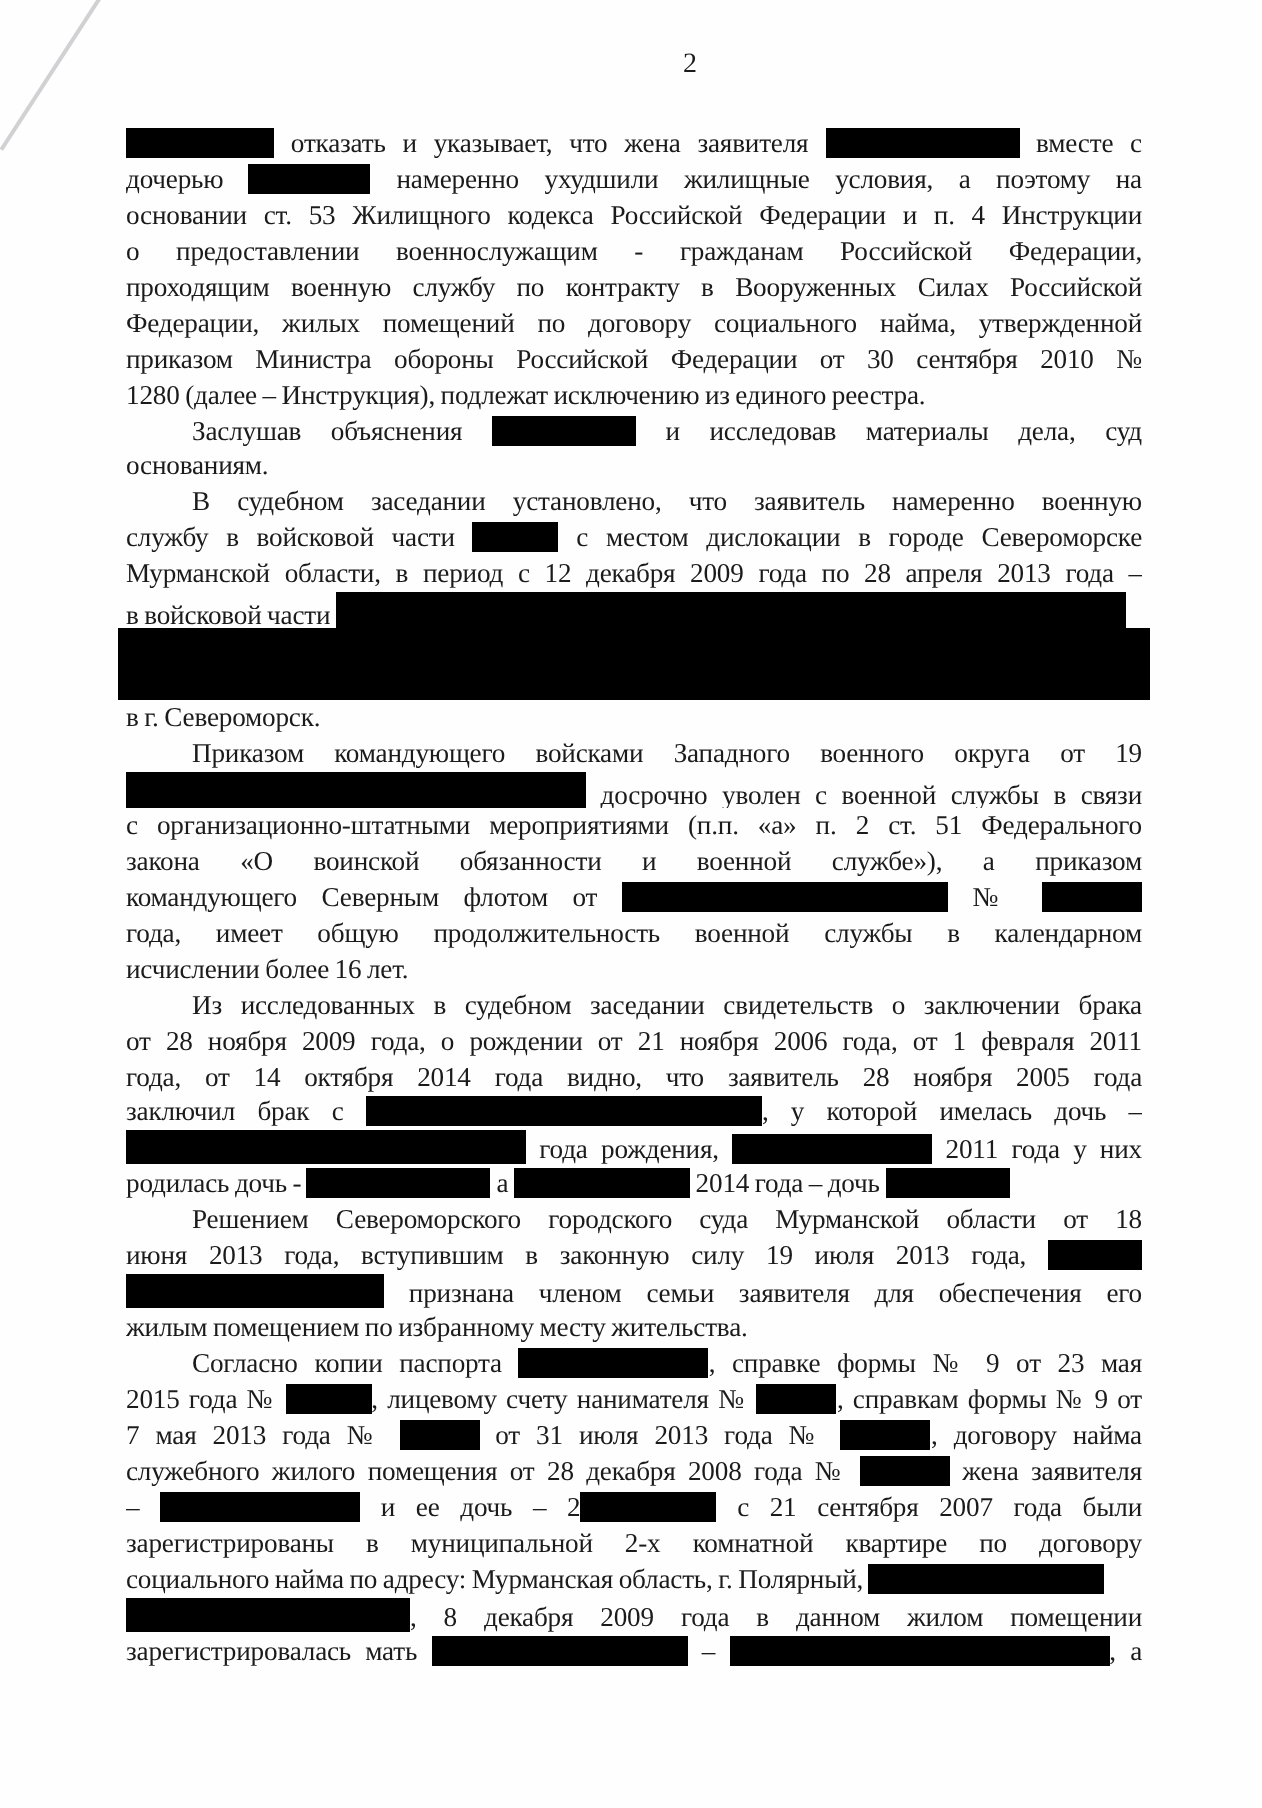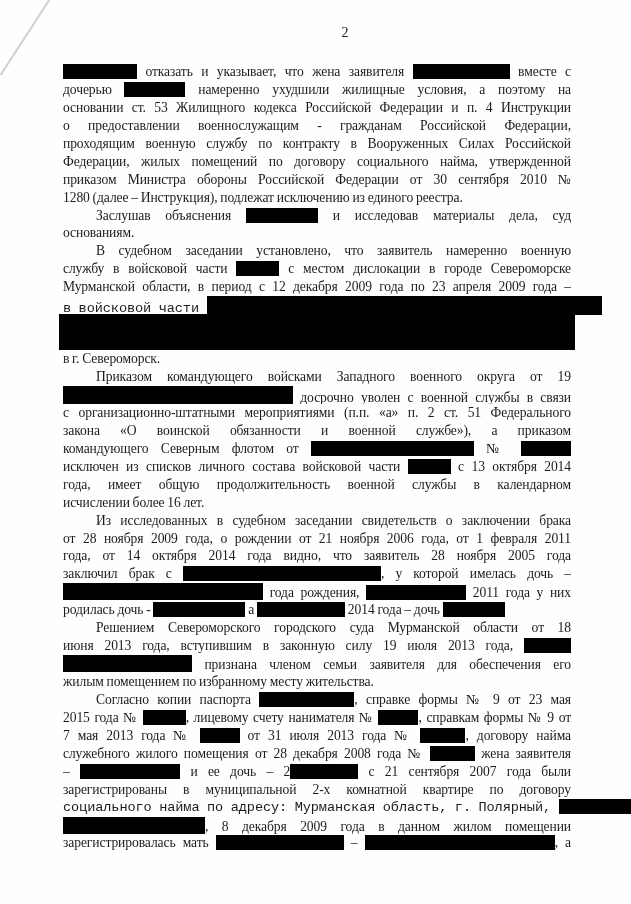--- a/index.html
+++ b/index.html
@@ -46,21 +46,20 @@
     overflow:hidden;
     white-space:normal;
   }
   .line.left{
     text-align:center;
     text-align-last:left;
   }
   .line.nowrap{
     white-space:nowrap;
     overflow:visible;
-    font-family:Liberation Mono, monospace;
   }
   .line.indent{
     text-indent:33px;
   }
   .redact{
     display:inline-block;
     background:#000000;
     height:15px;
     vertical-align:-3px;
   }
@@ -82,30 +81,29 @@
       <div class="line">основании ст. 53 Жилищного кодекса Российской Федерации и п. 4 Инструкции</div>
       <div class="line">о предоставлении военнослужащим - гражданам Российской Федерации,</div>
       <div class="line">проходящим военную службу по контракту в Вооруженных Силах Российской</div>
       <div class="line">Федерации, жилых помещений по договору социального найма, утвержденной</div>
       <div class="line">приказом Министра обороны Российской Федерации от 30 сентября 2010 №</div>
       <div class="line left">1280 (далее – Инструкция), подлежат исключению из единого реестра.</div>
       <div class="line indent">Заслушав объяснения <span class="redact" style="width: 72px;"></span> и исследовав материалы дела, суд</div>
       <div class="line left">основаниям.</div>
       <div class="line indent">В судебном заседании установлено, что заявитель намеренно военную</div>
       <div class="line">службу в войсковой части <span class="redact" style="width: 43px;"></span> с местом дислокации в городе Североморске</div>
-      <div class="line">Мурманской области, в период с 12 декабря 2009 года по 23 апреля 2009 года –</div>
+      <div class="line">Мурманской области, в период с 12 декабря 2009 года по 28 апреля 2013 года –</div>
       <div class="line left nowrap">в войсковой части <span class="redact" style="width: 395px; height: 19px;"></span></div>
       <div class="block-redact" style="height: 36px;"></div>
       <div class="line left">в г. Североморск.</div>
       <div class="line indent">Приказом командующего войсками Западного военного округа от 19</div>
       <div class="line"><span class="redact" style="width: 230px; height: 19px;"></span> досрочно уволен с военной службы в связи</div>
       <div class="line">с организационно-штатными мероприятиями (п.п. «а» п. 2 ст. 51 Федерального</div>
       <div class="line">закона «О воинской обязанности и военной службе»), а приказом</div>
       <div class="line">командующего Северным флотом от <span class="redact" style="width: 163px;"></span> № <span class="redact" style="width: 50px;"></span></div>
-      <div class="line">исключен из списков личного состава войсковой части <span class="redact" style="width: 43px;"></span> с 13 октября 2014</div>
       <div class="line">года, имеет общую продолжительность военной службы в календарном</div>
       <div class="line left">исчислении более 16 лет.</div>
       <div class="line indent">Из исследованных в судебном заседании свидетельств о заключении брака</div>
       <div class="line">от 28 ноября 2009 года, о рождении от 21 ноября 2006 года, от 1 февраля 2011</div>
       <div class="line">года, от 14 октября 2014 года видно, что заявитель 28 ноября 2005 года</div>
       <div class="line">заключил брак с <span class="redact" style="width: 198px;"></span>, у которой имелась дочь –</div>
       <div class="line"><span class="redact" style="width: 200px; height: 17px;"></span> года рождения, <span class="redact" style="width: 100px;"></span> 2011 года у них</div>
       <div class="line left">родилась дочь - <span class="redact" style="width: 92px;"></span> а <span class="redact" style="width: 88px;"></span> 2014 года – дочь <span class="redact" style="width: 62px;"></span></div>
       <div class="line indent">Решением Североморского городского суда Мурманской области от 18</div>
       <div class="line">июня 2013 года, вступившим в законную силу 19 июля 2013 года, <span class="redact" style="width: 47px;"></span></div>

